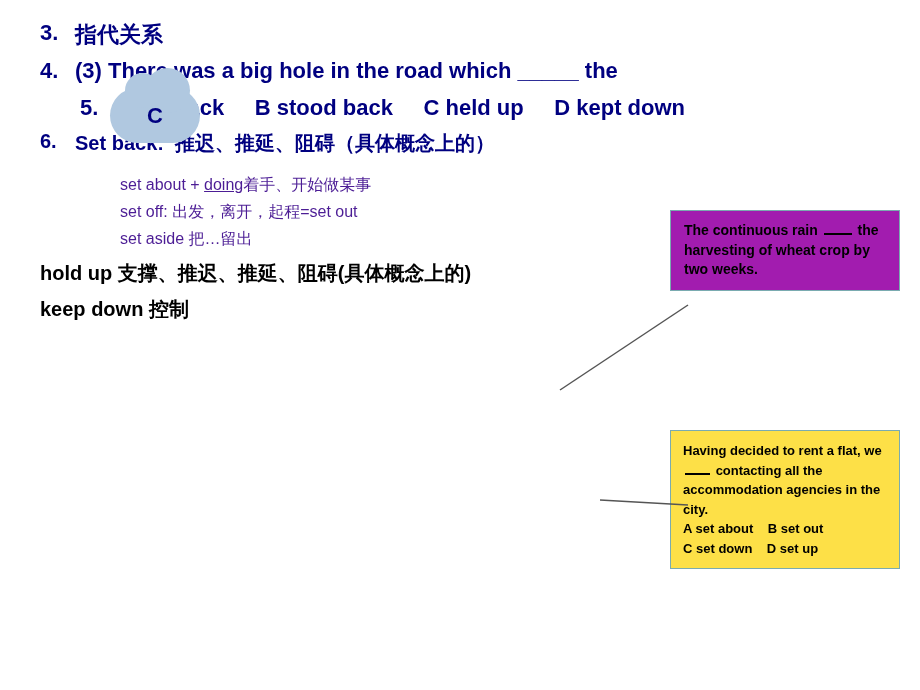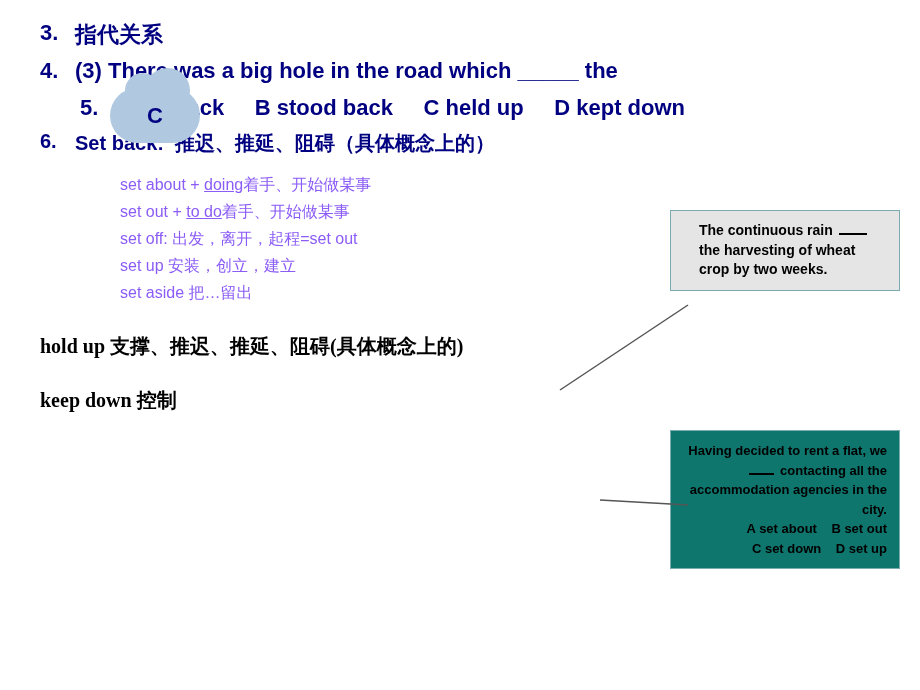--- a/index.html
+++ b/index.html
@@ -44,39 +44,38 @@
     .item-6-header {
       font-size: 20px;
       font-weight: bold;
       color: #000080;
       margin-bottom: 8px;
     }
 
     .sub-items {
       padding-left: 80px;
       font-size: 16px;
-      color: #8b5cf6;
+      color: #4c1d95;
       line-height: 1.7;
     }
 
     .sub-items .line {
       display: block;
     }
 
     .underline {
       text-decoration: underline;
     }
 
     .bold-item {
       font-size: 20px;
       font-weight: bold;
       color: #000000;
-      margin-top: 24px;
+      margin-top: 6px;
       line-height: 1.5;
-      font-family: Liberation Serif, serif;
     }
 
     
     .cloud {
       position: absolute;
       top: 88px;
       left: 110px;
       width: 90px;
       height: 55px;
       background: #b0c8e0;
@@ -109,49 +108,48 @@
       background: #b0c8e0;
       border-radius: 50%;
     }
 
     
     .box-top {
       position: absolute;
       top: 210px;
       right: 20px;
       width: 230px;
-      background: #e5e5e5;
+      background: #a21caf;
       border: 1px solid #7aabb0;
-      padding: 10px 28px;
+      padding: 10px 13px;
       font-size: 14px;
       font-weight: bold;
       color: #000000;
       line-height: 1.4;
     }
 
     .box-top .blank {
       display: inline-block;
       border-bottom: 2px solid #000;
       min-width: 28px;
       margin: 0 2px;
     }
 
     .box-bottom {
       position: absolute;
       top: 430px;
       right: 20px;
       width: 230px;
-      background: #0f766e;
+      background: #fde047;
       border: 1px solid #7aabb0;
       padding: 10px 12px;
       font-size: 13px;
       font-weight: bold;
       color: #000000;
       line-height: 1.5;
-      text-align: right;
     }
 
     .box-bottom .blank {
       display: inline-block;
       border-bottom: 2px solid #000;
       min-width: 25px;
       margin: 0 2px;
     }
 
     .number-prefix {
@@ -200,27 +198,21 @@
       <span>Set back:</span>&nbsp;
       <span>推迟、推延、阻碍（具体概念上的）</span>
     </span>
   </div>
 
   <div class="sub-items">
     <span class="line">
       set about + <span class="underline">doing</span>着手、开始做某事
     </span>
     <span class="line">
-      set out + <span class="underline">to do</span>着手、开始做某事
-    </span>
-    <span class="line">
       set off: 出发，离开，起程=set out
-    </span>
-    <span class="line">
-      set up 安装，创立，建立
     </span>
     <span class="line">
       set aside 把…留出
     </span>
   </div>
 
   <div class="bold-item">
     hold up 支撑、推迟、推延、阻碍(具体概念上的)
   </div>
   <div class="bold-item">

